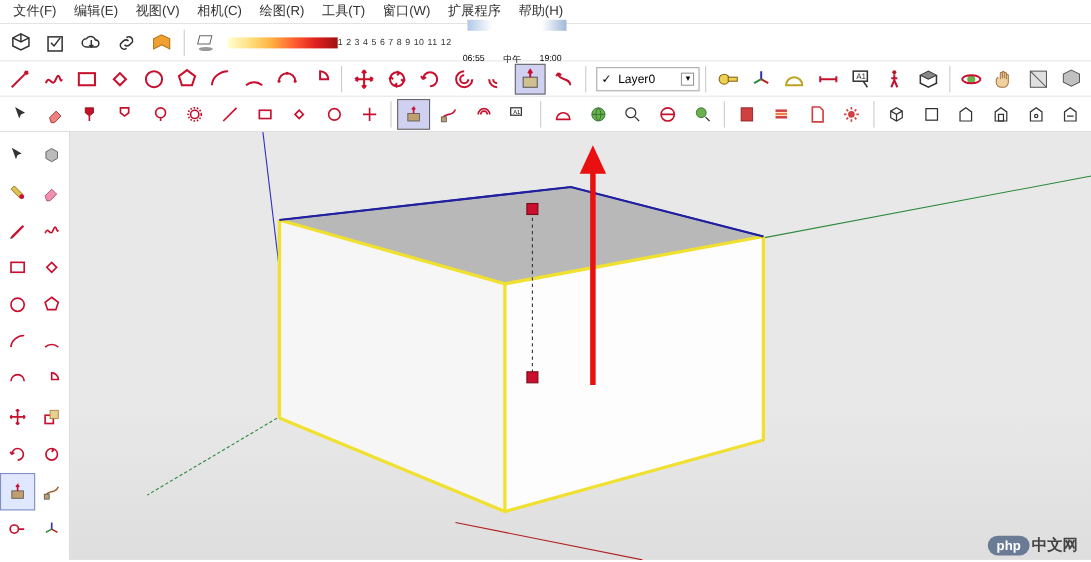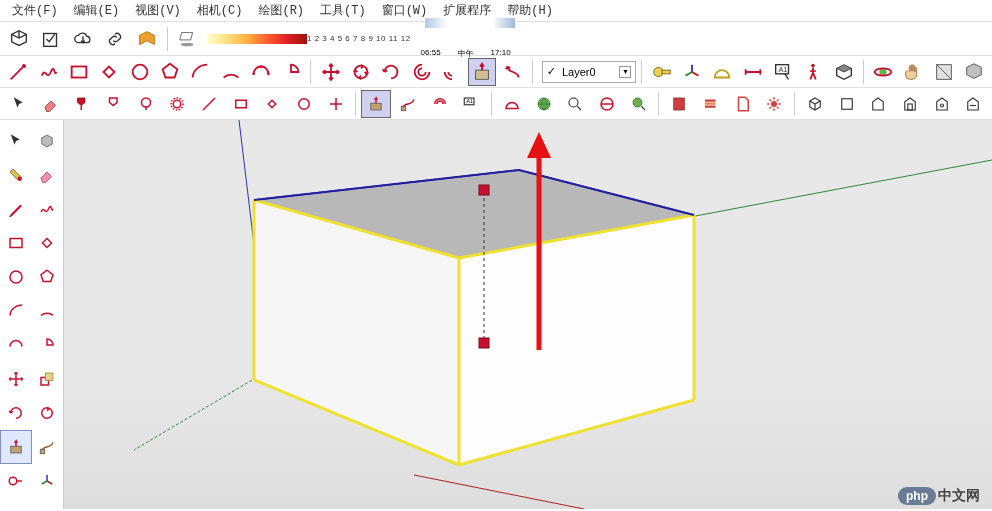--- a/index.html
+++ b/index.html
@@ -12,21 +12,20 @@
       overflow: hidden;
       position: relative;
     }
     .menu-bar {
       height: 22px;
       display: flex;
       align-items: flex-start;
       padding: 0 4px;
       background: #fff;
       border-bottom: 1px solid #e0e0e0;
-      font-family: Liberation Mono, monospace;
     }
     .menu-item {
       padding: 2px 8px;
       color: #333;
       cursor: default;
     }
     .toolbar {
       display: flex;
       align-items: center;
       padding: 2px 4px;
@@ -208,21 +207,21 @@
     </div>
   <div style="display:flex;flex-direction:row;">
     <div class="gradient-bar"></div>
     <div class="gradient-numbers">1 2 3 4 5 6 7 8 9 10 11 12</div>
   </div>
   <div style="display:flex;flex-direction:column;margin-left:8px;gap:20px;">
     <div class="time-bar"></div>
     <div class="time-labels">
       <span>06:55</span>
       <span>中午</span>
-      <span>17:10</span>
+      <span>19:00</span>
     </div>
   </div>
 </div>
 
 <div class="toolbar">
   <div class="tool-btn">
       <svg class="ic" viewBox="0 0 24 24">
         <path d="M4 20L20 4" class="red-stroke"></path>
         <path d="M18 3l3 3-2 2-3-3z" fill="#c8102e"></path>
       </svg>

